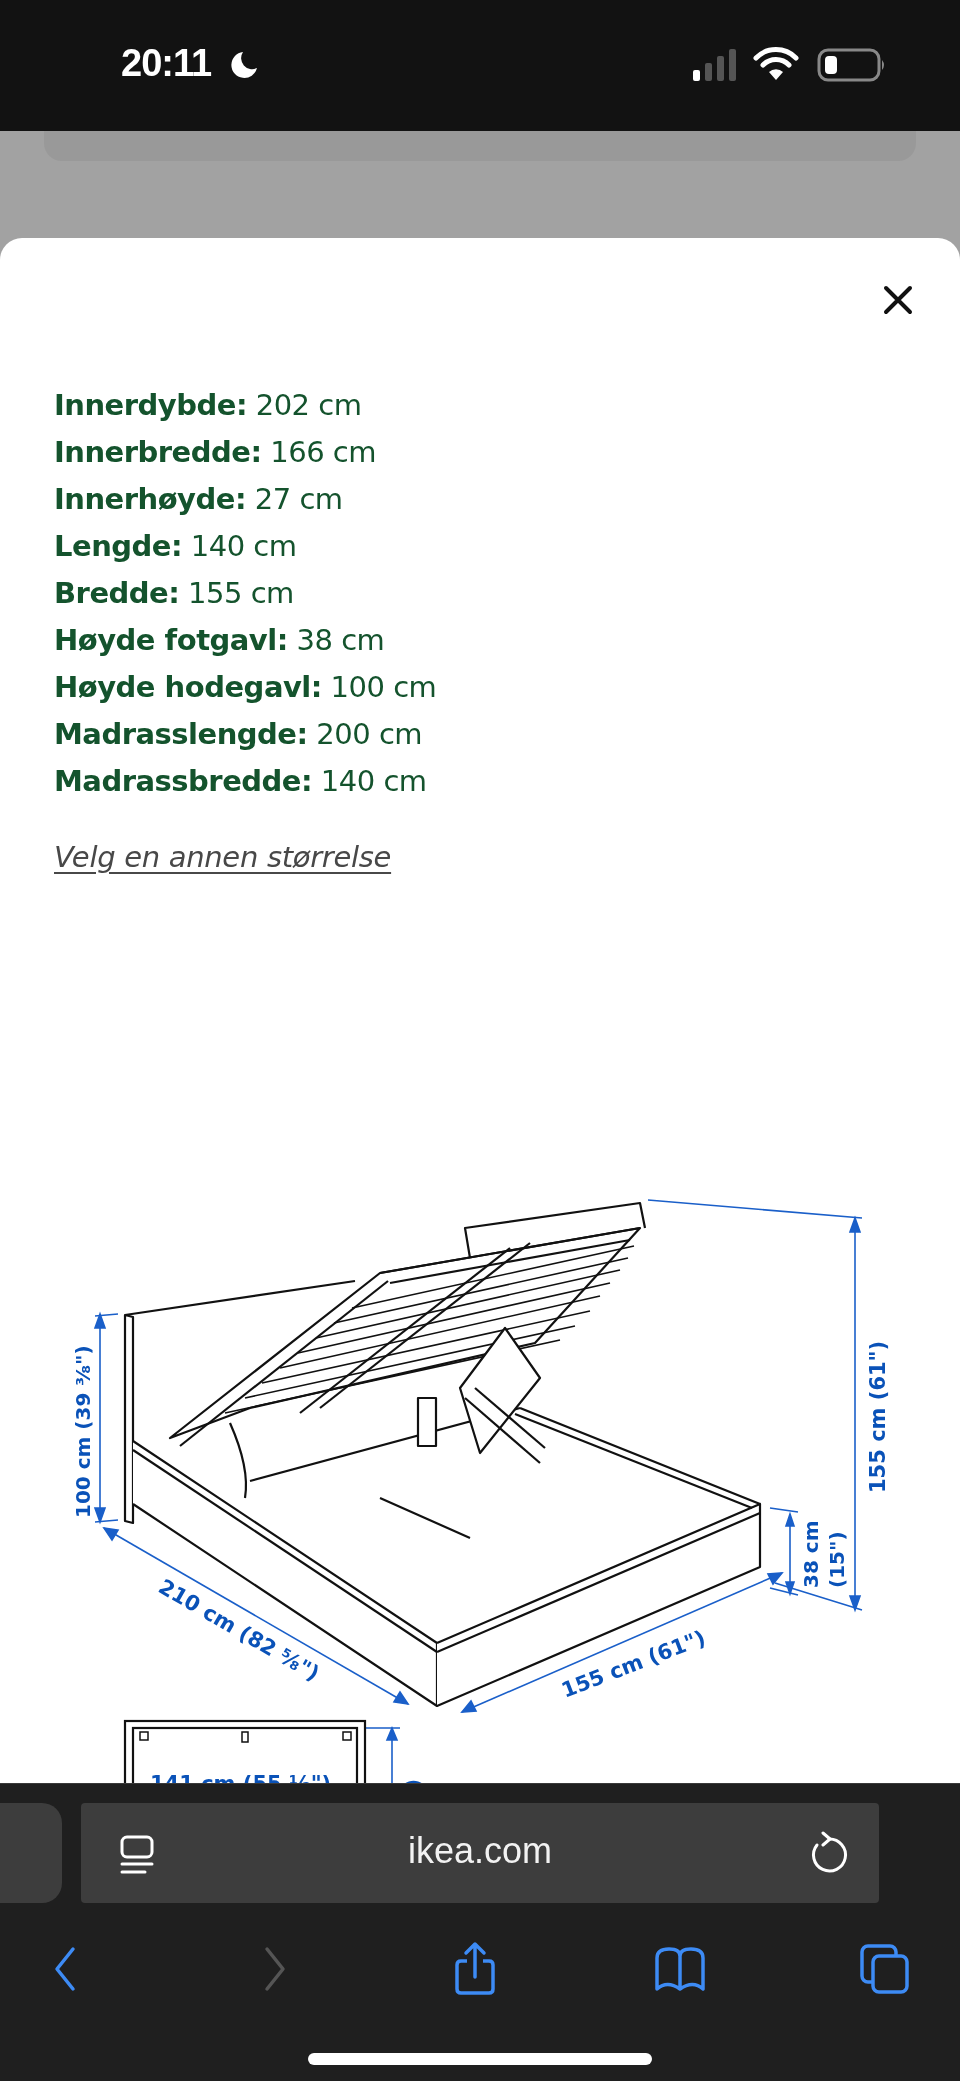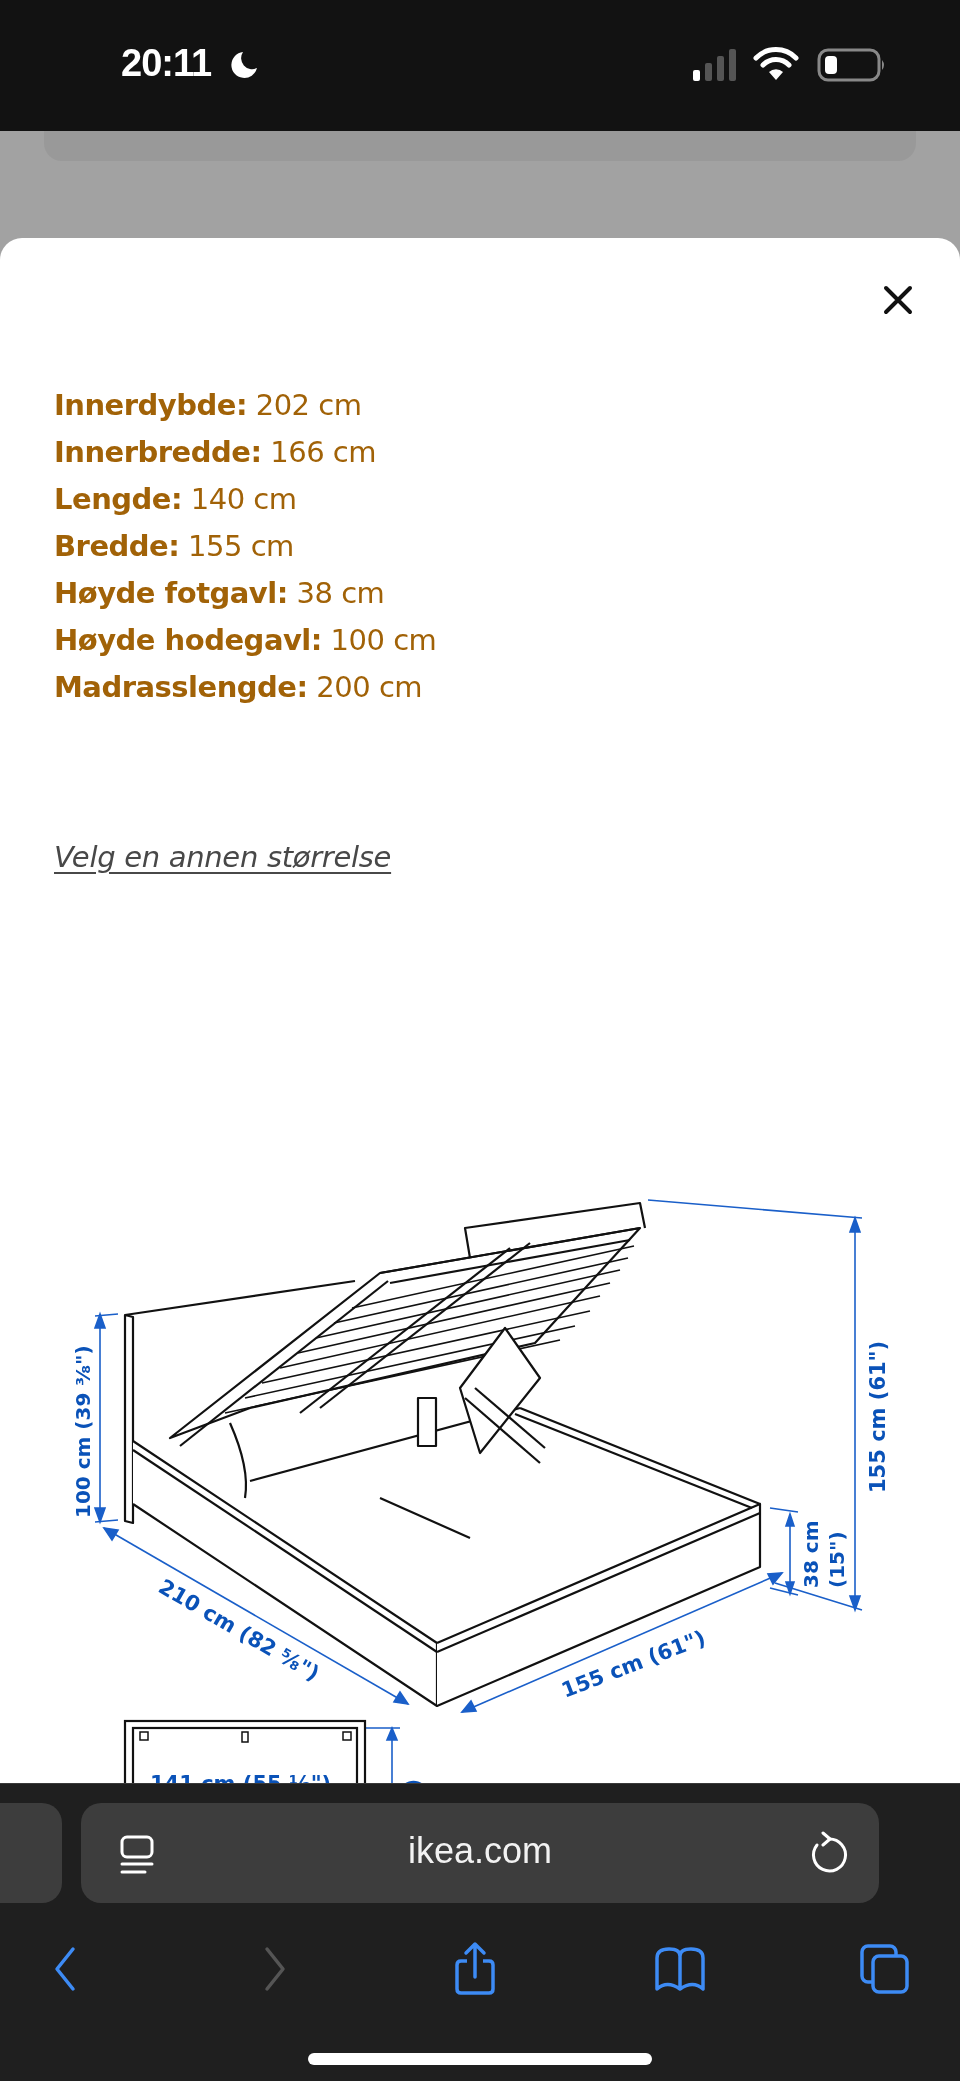--- a/index.html
+++ b/index.html
@@ -16,33 +16,33 @@
 
   
   .dim-page { position: absolute; left: 0; top: 131px; width: 960px; height: 1650px; background: #a2a2a2; }
   .dim-card { position: absolute; left: 44px; top: 0; width: 872px; height: 30px; background: #999; border-radius: 0 0 18px 18px; }
 
   
   .sheet { position: absolute; left: 0; top: 238px; width: 960px; height: 1545px; background: #fff; border-radius: 22px 22px 0 0; overflow: hidden; }
   .close-button { position: absolute; right: 40px; top: 40px; width: 44px; height: 44px; display: flex; align-items: center; justify-content: center; cursor: pointer; }
 
   .specs { position: absolute; left: 54px; top: 144px; }
-  .spec-row { font-size: 29px; color: #a16207; line-height: 47px; white-space: nowrap; font-family: "DejaVu Sans", sans-serif; letter-spacing: -0.5px; }
+  .spec-row { font-size: 29px; color: #14532d; line-height: 47px; white-space: nowrap; font-family: "DejaVu Sans", sans-serif; letter-spacing: -0.5px; }
   .spec-label { font-weight: bold; }
   .spec-value { font-weight: normal; }
 
   .size-link { position: absolute; left: 54px; top: 602px; font-size: 29px; color: #484848; text-decoration: underline; text-underline-offset: 5px; letter-spacing: -0.3px; cursor: pointer; font-style: italic; }
 
   .diagram { position: absolute; left: 0; top: 700px; width: 960px; height: 845px; }
   .dim-label { font-family: "DejaVu Sans", sans-serif; font-weight: bold; fill: #0a52b8; }
 
   
   .browser-bar { position: absolute; left: 0; top: 1783px; width: 960px; height: 298px; background: #1f1f1f; border-top: 1px solid #3a3a3a; }
   .prev-tab { position: absolute; left: -30px; top: 19px; width: 92px; height: 100px; background: #3d3d3d; border-radius: 20px; }
-  .address-bar { position: absolute; left: 81px; top: 19px; width: 798px; height: 100px; background: #3d3d3d; border-radius: 20px; cursor: text; }
+  .address-bar { position: absolute; left: 81px; top: 19px; width: 798px; height: 100px; background: #3d3d3d; border-radius: 4px; cursor: text; }
   .reader-icon { position: absolute; left: 38px; top: 32px; width: 36px; height: 40px; }
   .url-text { position: absolute; left: 0; width: 100%; top: 27px; text-align: center; color: #f2f2f2; font-family: "Liberation Sans", sans-serif; font-size: 36px; }
   .reload-icon { position: absolute; right: 30px; top: 28px; width: 40px; height: 44px; }
 
   .toolbar { position: absolute; left: 0; top: 150px; width: 960px; height: 70px; }
   .tb-btn { position: absolute; top: 0; height: 70px; display: flex; align-items: center; justify-content: center; cursor: pointer; }
   .home-indicator { position: absolute; left: 308px; top: 269px; width: 344px; height: 12px; background: #fff; border-radius: 6px; }
 </style>
 </head>
 <body>
@@ -77,25 +77,27 @@
 <div class="sheet">
   <div class="close-button">
     <svg width="32" height="32" viewBox="0 0 32 32">
       <path d="M4 4 L28 28 M28 4 L4 28" stroke="#111" stroke-width="4" stroke-linecap="round"></path>
     </svg>
   </div>
 
   <div class="specs">
     <div class="spec-row"><span class="spec-label">Innerdybde:</span><span class="spec-value"> 202 cm</span></div>
     <div class="spec-row"><span class="spec-label">Innerbredde:</span><span class="spec-value"> 166 cm</span></div>
+    <div class="spec-row"><span class="spec-label">Innerhøyde:</span><span class="spec-value"> 27 cm</span></div>
     <div class="spec-row"><span class="spec-label">Lengde:</span><span class="spec-value"> 140 cm</span></div>
     <div class="spec-row"><span class="spec-label">Bredde:</span><span class="spec-value"> 155 cm</span></div>
     <div class="spec-row"><span class="spec-label">Høyde fotgavl:</span><span class="spec-value"> 38 cm</span></div>
     <div class="spec-row"><span class="spec-label">Høyde hodegavl:</span><span class="spec-value"> 100 cm</span></div>
     <div class="spec-row"><span class="spec-label">Madrasslengde:</span><span class="spec-value"> 200 cm</span></div>
+    <div class="spec-row"><span class="spec-label">Madrassbredde:</span><span class="spec-value"> 140 cm</span></div>
   </div>
 
   <a class="size-link">Velg en annen størrelse</a>
 
   <svg class="diagram" viewBox="0 700 960 845">
     <g fill="none" stroke="#111" stroke-width="2.2" stroke-linejoin="round">
 
       <path d="M125 1077 L125 1283 L133 1285 L133 1079 Z" fill="#fff"></path>
       <path d="M125 1077 L355 1043"></path>
 

